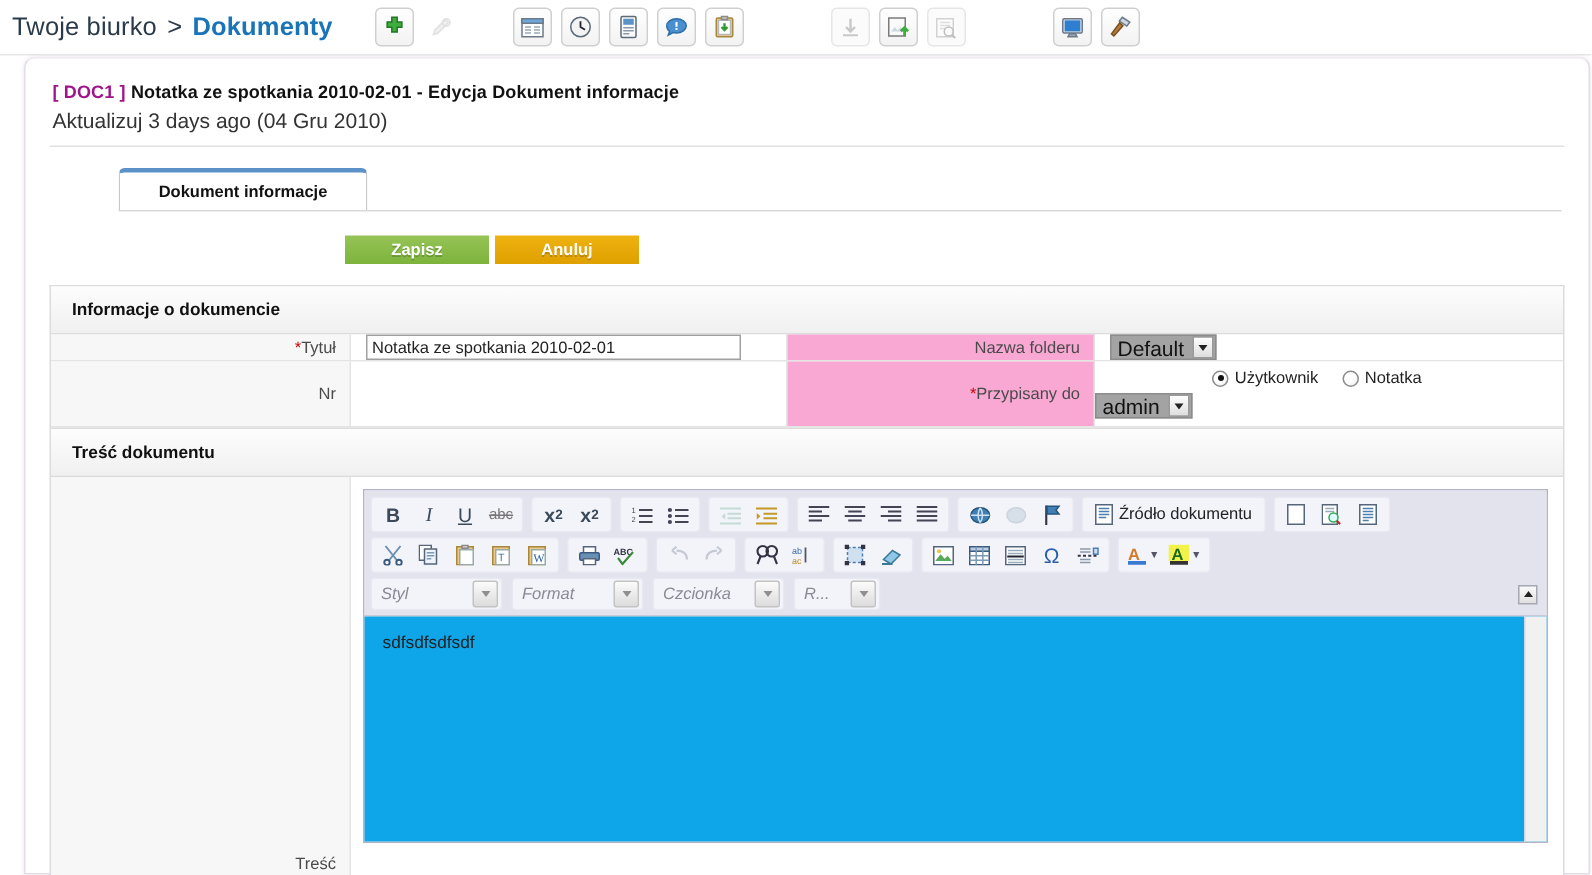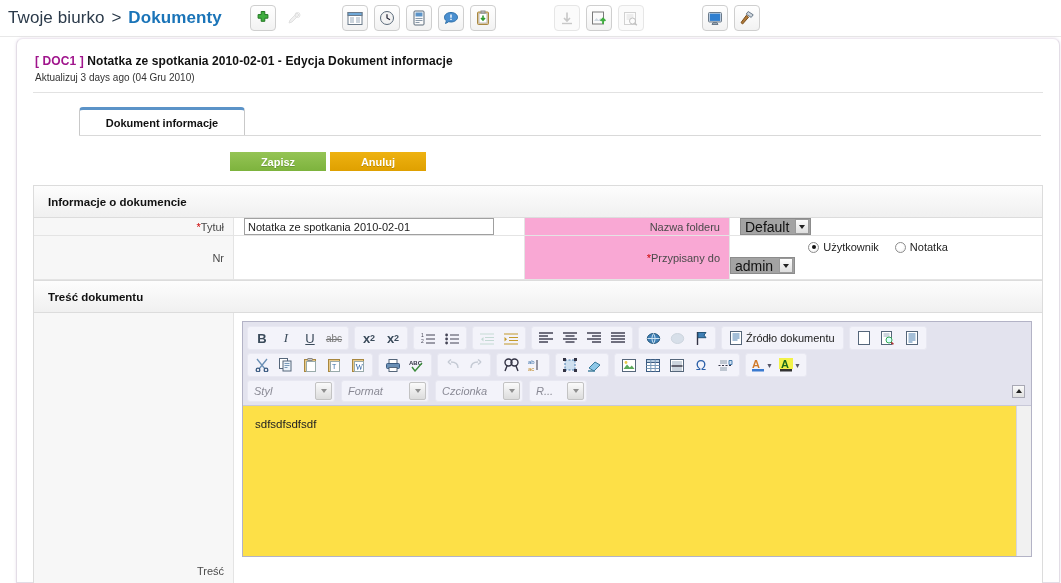--- a/index.html
+++ b/index.html
@@ -34,21 +34,21 @@
   
   .page{
     position:absolute;left:16px;top:38px;width:1044px;height:545px;
     background:#fff;border:1px solid #e3dde6;border-top:1px solid #efe9f1;
     border-radius:7px 7px 0 0;box-sizing:border-box;
     box-shadow:0 0 3px rgba(190,170,200,.35);
   }
   .ttl-wrap{padding:14px 0 0 18px;}
   .ttl{font-size:12px;font-weight:bold;color:#111;letter-spacing:.1px;line-height:16px;}
   .ttl .doccode{color:#a0148c;}
-  .subttl{font-size:10px;color:#333;margin-top:3px;}
+  .subttl{font-size:14px;color:#333;margin-top:3px;}
   .hrline{height:1px;background:#e2e2e2;margin:9px 16px 0 16px;}
 
   
   .tabs{position:relative;height:28px;margin:14px 0 0 62px;}
   .tab{
     position:absolute;left:0;top:0;width:166px;height:28px;
     border:1px solid #c9c9c9;border-bottom:none;border-radius:4px 4px 0 0;
     border-top:3px solid #5b93c8;background:#fff;box-sizing:border-box;
     display:flex;align-items:center;justify-content:center;
     font-size:11px;font-weight:bold;color:#111;
@@ -148,21 +148,21 @@
   }
   .dd .ddtxt{font-style:italic;color:#8a8a95;font-size:11px;white-space:nowrap;}
   .dd .ddarw{
     width:17px;height:18px;margin-left:6px;
     background:linear-gradient(180deg,#fbfbfb 0%,#dcdcdc 100%);
     border:1px solid #c3c3c3;box-sizing:border-box;
     display:flex;align-items:center;justify-content:center;border-radius:2px;
   }
   .dd .ddarw:after{content:"";border-left:3px solid transparent;border-right:3px solid transparent;border-top:4px solid #8f8f8f;}
   .dd-styl{width:82px;} .dd-format{width:82px;} .dd-font{width:82px;} .dd-size{width:52px;}
-  .ebody{position:relative;height:150px;background:#fde047;}
+  .ebody{position:relative;height:150px;background:#0ea5e9;}
   .ebody .etext{padding:12px 0 0 12px;font-size:11.5px;color:#222;}
   .escroll{
     position:absolute;right:0;top:0;width:15px;height:100%;
     background:#f1f1f1;border-left:1px solid #d6d6de;box-sizing:border-box;
   }
 </style>
 </head>
 <body>
 
 <div class="topbar">

